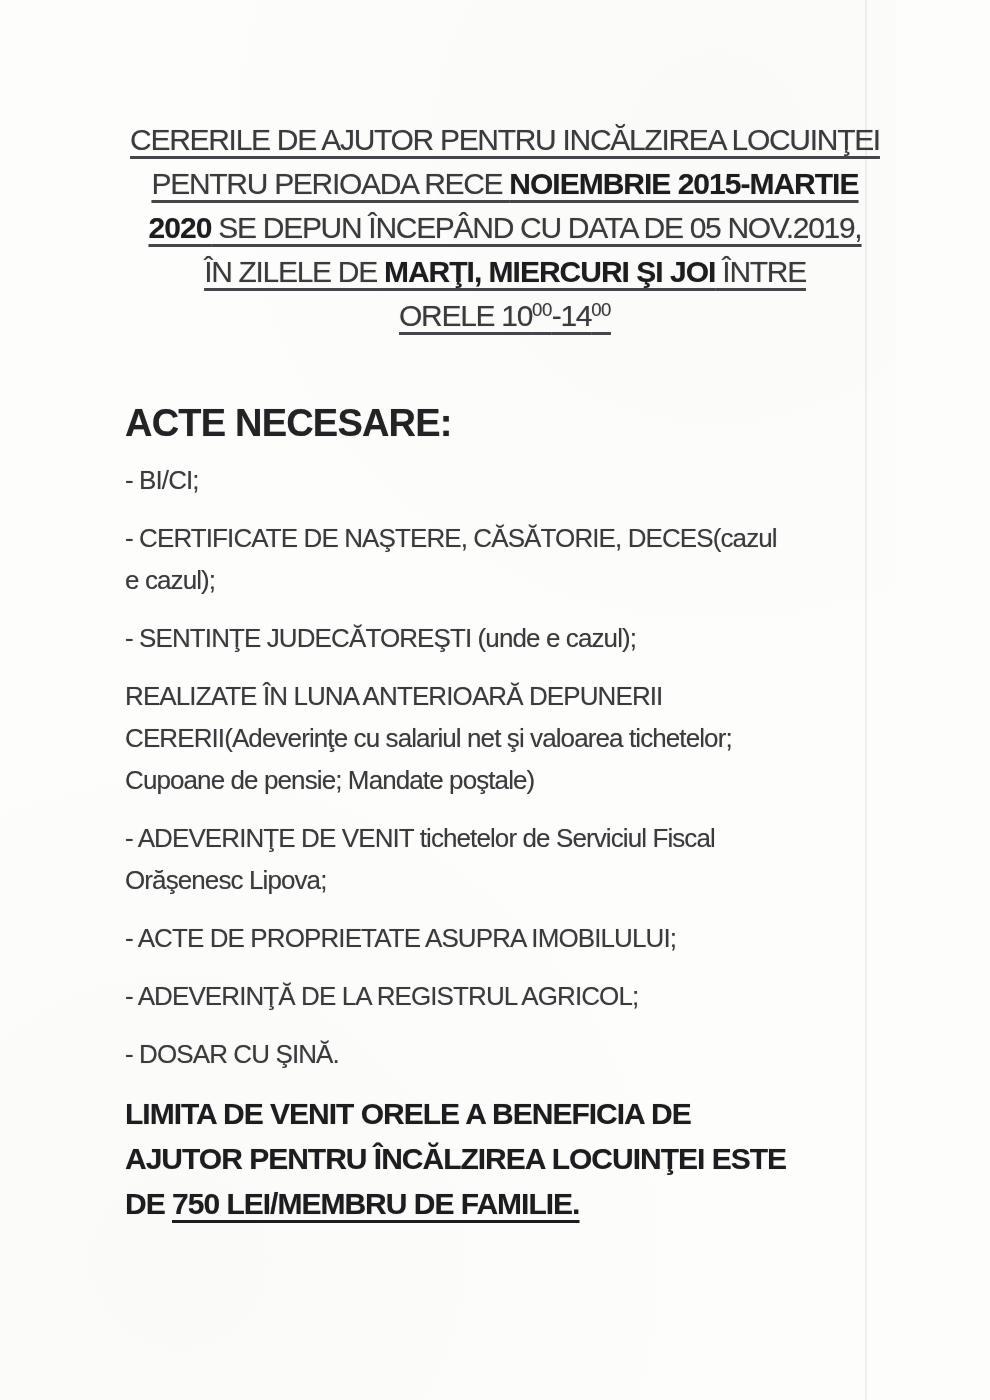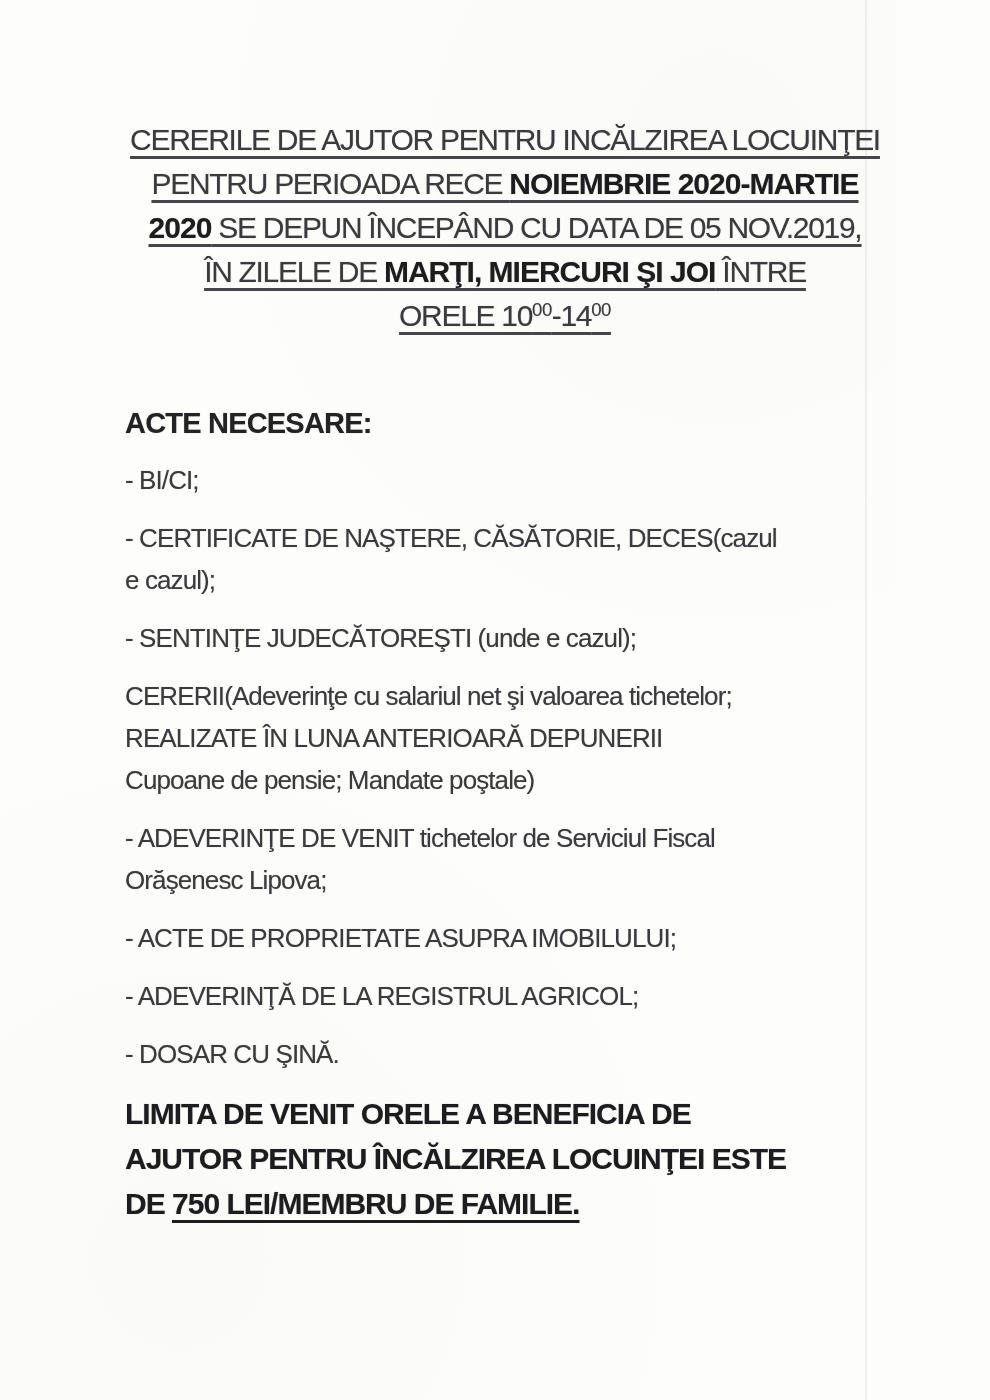--- a/index.html
+++ b/index.html
@@ -55,21 +55,21 @@
     font-size: 0.62em;
     vertical-align: baseline;
     position: relative;
     top: -0.55em;
     letter-spacing: -0.5px;
   }
   
   .section-title {
     font-weight: bold;
     color: #232326;
-    font-size: 29px;
+    font-size: 38px;
     line-height: 42px;
     letter-spacing: -0.8px;
     margin-bottom: 15px;
     text-shadow: 0 0 1px rgba(35,35,38,0.4);
   }
   .item { margin-bottom: 16px; }
   .item-line {
     font-size: 26px;
     line-height: 42px;
     letter-spacing: -0.9px;
@@ -96,42 +96,42 @@
 </head>
 <body>
 
 <div class="page">
   <div class="scan-line-artifact"></div>
 
   <div class="content">
 
     <div class="header">
       <div class="h-line"><span>CERERILE DE AJUTOR PENTRU INCĂLZIREA LOCUINŢEI</span></div>
-      <div class="h-line"><span>PENTRU PERIOADA RECE </span><b>NOIEMBRIE 2020-MARTIE</b></div>
+      <div class="h-line"><span>PENTRU PERIOADA RECE </span><b>NOIEMBRIE 2015-MARTIE</b></div>
       <div class="h-line"><b>2020</b><span> SE DEPUN ÎNCEPÂND CU DATA DE 05 NOV.2019,</span></div>
       <div class="h-line"><span>ÎN ZILELE DE </span><b>MARŢI, MIERCURI ŞI JOI</b><span> ÎNTRE</span></div>
       <div class="h-line"><span>ORELE 10</span><span class="h-sup">00</span><span>-14</span><span class="h-sup">00</span></div>
     </div>
 
     <div class="section-title">ACTE NECESARE:</div>
 
     <div class="items">
       <div class="item">
         <div class="item-line">- BI/CI;</div>
       </div>
       <div class="item">
         <div class="item-line">- CERTIFICATE DE NAŞTERE, CĂSĂTORIE, DECES(cazul</div>
         <div class="item-line">e cazul);</div>
       </div>
       <div class="item">
         <div class="item-line">- SENTINŢE JUDECĂTOREŞTI (unde e cazul);</div>
       </div>
       <div class="item">
+        <div class="item-line">REALIZATE ÎN LUNA ANTERIOARĂ DEPUNERII</div>
         <div class="item-line">CERERII(Adeverinţe cu salariul net şi valoarea tichetelor;</div>
-        <div class="item-line">REALIZATE ÎN LUNA ANTERIOARĂ DEPUNERII</div>
         <div class="item-line">Cupoane de pensie; Mandate poştale)</div>
       </div>
       <div class="item">
         <div class="item-line">- ADEVERINŢE DE VENIT tichetelor de Serviciul Fiscal</div>
         <div class="item-line">Orăşenesc Lipova;</div>
       </div>
       <div class="item">
         <div class="item-line">- ACTE DE PROPRIETATE ASUPRA IMOBILULUI;</div>
       </div>
       <div class="item">

